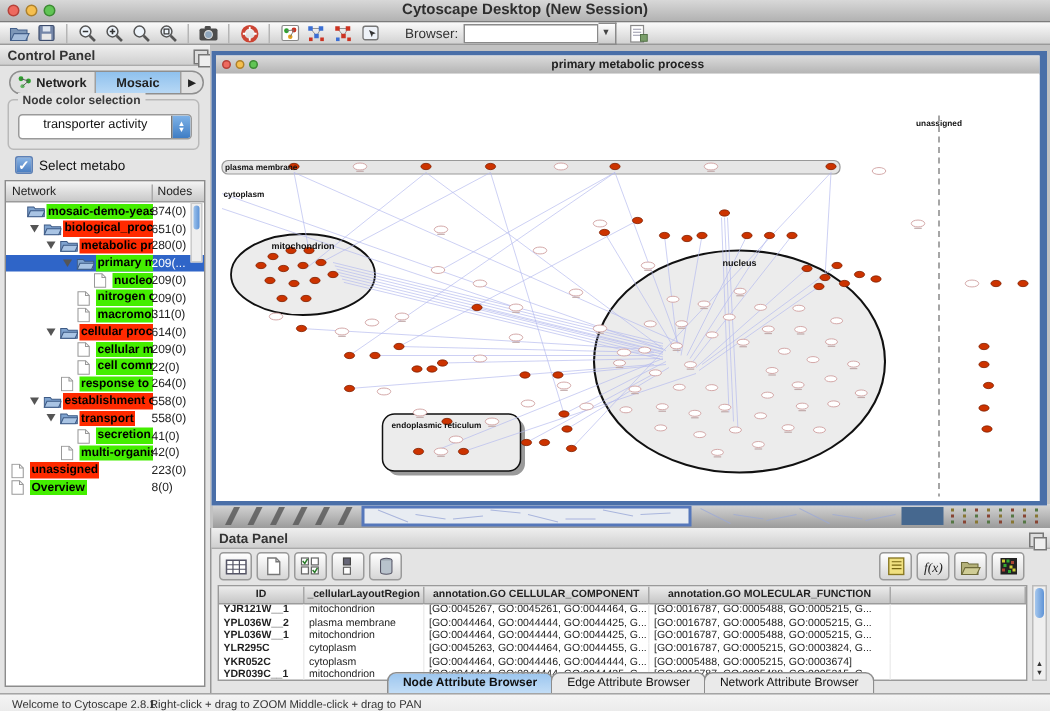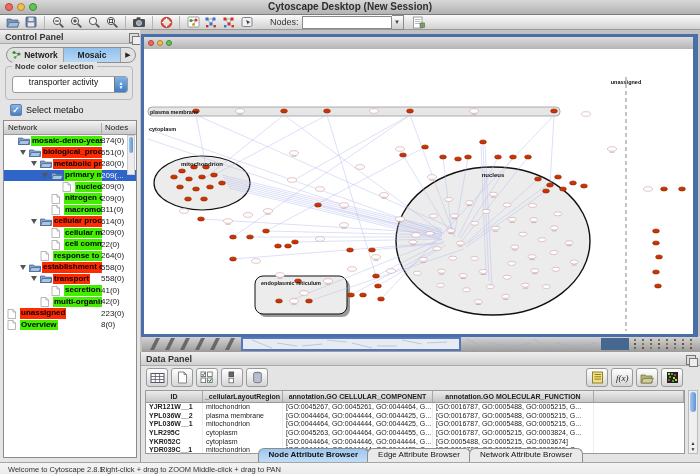--- a/index.html
+++ b/index.html
@@ -213,21 +213,21 @@
           </span>
           <span class="tbtn">
             <svg width="13" height="12" viewBox="0 0 13 12">
               <rect x="1" y="1.5" width="10" height="9" rx="1.5" fill="#eef2f8" stroke="#777" stroke-width=".9"></rect>
               <path d="M5 4 l4.5 2.2 -2 .6 -.6 2z" fill="#333"></path>
             </svg>
           </span>
         </span>
       </span>
     <span class="searchwrap">
-      <span class="searchlabel">Nodes:</span>
+      <span class="searchlabel">Browser:</span>
       <input class="searchbox" value="" style="">
       <span class="searchdrop">▼</span>
     </span>
     <span id="tb-plugin" style="margin-left:6px;display:flex;">
         <span class="tbtn">
           <svg width="13" height="13" viewBox="0 0 13 13">
             <rect x="1.5" y="1" width="8.5" height="11" fill="#fff" stroke="#888" stroke-width=".8"></rect>
             <line x1="3" y1="3.5" x2="8.5" y2="3.5" stroke="#99a" stroke-width=".7"></line>
             <line x1="3" y1="5.5" x2="8.5" y2="5.5" stroke="#99a" stroke-width=".7"></line>
             <line x1="3" y1="7.5" x2="8.5" y2="7.5" stroke="#99a" stroke-width=".7"></line>
@@ -478,20 +478,21 @@
           <rect x="548" y="11" width="2" height="2" fill="#884433"></rect>
         </svg>
     </div>
     <div class="iframe">
       <div class="iframetitle">
         <div class="lights">
           <div class="light red"></div>
           <div class="light yellow"></div>
           <div class="light green"></div>
         </div>
+        <div class="iftitle">primary metabolic process</div>
       </div>
       <div class="canvas">
         <svg id="net" width="549" height="287" viewBox="0 0 549 287">
           <g>
             <rect x="4" y="58" width="412" height="9" rx="4" fill="#e6e6e6" stroke="#999" stroke-width="0.8"></rect>
             <ellipse cx="58" cy="134" rx="48" ry="27" fill="#ececec" stroke="#111" stroke-width="1.2"></ellipse>
             <ellipse cx="349" cy="192" rx="97" ry="74" fill="#ececec" stroke="#111" stroke-width="1.4"></ellipse>
             <rect x="114" y="230" width="92" height="38" rx="8" fill="#9a9a9a"></rect>
             <rect x="111" y="227" width="92" height="38" rx="8" fill="#ececec" stroke="#111" stroke-width="1"></rect>
             <line x1="482" y1="28" x2="482" y2="282" stroke="#888" stroke-width="1" stroke-dasharray="4,3"></line>

